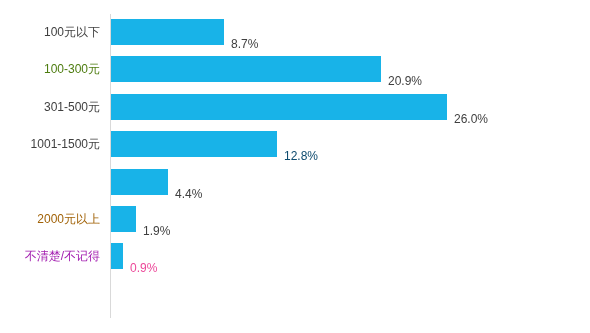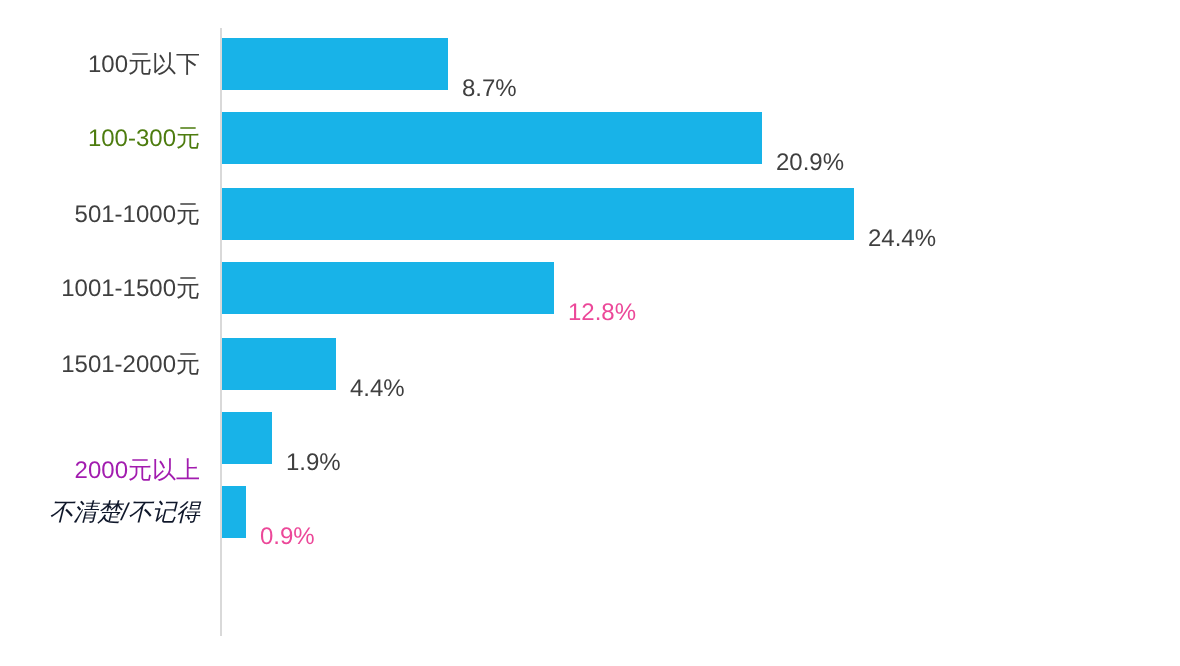--- a/index.html
+++ b/index.html
@@ -88,39 +88,38 @@
         <div class="cat-label" style="color: rgb(63, 63, 63);">100元以下</div>
         <div class="bar" style="width: 113px; background: rgb(24, 179, 232);"></div>
         <div class="value-label" style="left: 231px; color: rgb(63, 63, 63);">8.7%</div>
       </div>
       <div class="bar-row">
         <div class="cat-label" style="color: #4d7c0f;">100-300元</div>
         <div class="bar" style="width: 270px; background: rgb(24, 179, 232);"></div>
         <div class="value-label" style="left: 388px; color: rgb(63, 63, 63);">20.9%</div>
       </div>
       <div class="bar-row">
-        <div class="cat-label" style="color: rgb(63, 63, 63);">501-1000元</div>
-        <div class="bar" style="width: 316px; background: rgb(24, 179, 232);"></div>
-        <div class="value-label" style="left: 434px; color: rgb(63, 63, 63);">24.4%</div>
+        <div class="cat-label" style="color: rgb(63, 63, 63);">301-500元</div>
+        <div class="bar" style="width: 336px; background: rgb(24, 179, 232);"></div>
+        <div class="value-label" style="left: 454px; color: rgb(63, 63, 63);">26.0%</div>
       </div>
       <div class="bar-row">
         <div class="cat-label" style="color: rgb(63, 63, 63);">1001-1500元</div>
         <div class="bar" style="width: 166px; background: rgb(24, 179, 232);"></div>
-        <div class="value-label" style="left: 284px; color: #ec4899; text-align: center;">12.8%</div>
+        <div class="value-label" style="left: 284px; color: #0c4a6e; text-align: center;">12.8%</div>
       </div>
       <div class="bar-row">
-        <div class="cat-label" style="color: rgb(63, 63, 63);">1501-2000元</div>
         <div class="bar" style="width: 57px; background: rgb(24, 179, 232);"></div>
         <div class="value-label" style="left: 175px; color: rgb(63, 63, 63);">4.4%</div>
       </div>
       <div class="bar-row">
-        <div class="cat-label" style="color: #a21caf; margin-top: 16px;">2000元以上</div>
+        <div class="cat-label" style="color: #a16207;">2000元以上</div>
         <div class="bar" style="width: 25px; background: rgb(24, 179, 232);"></div>
         <div class="value-label" style="left: 143px; color: rgb(63, 63, 63);">1.9%</div>
       </div>
       <div class="bar-row">
-        <div class="cat-label" style="color: #0f172a; font-style: italic;">不清楚/不记得</div>
+        <div class="cat-label" style="color: #a21caf;">不清楚/不记得</div>
         <div class="bar" style="width: 12px; background: rgb(24, 179, 232);"></div>
         <div class="value-label" style="left: 130px; color: #ec4899;">0.9%</div>
       </div>
     </div>
 
 </div>
 
 </body></html>

